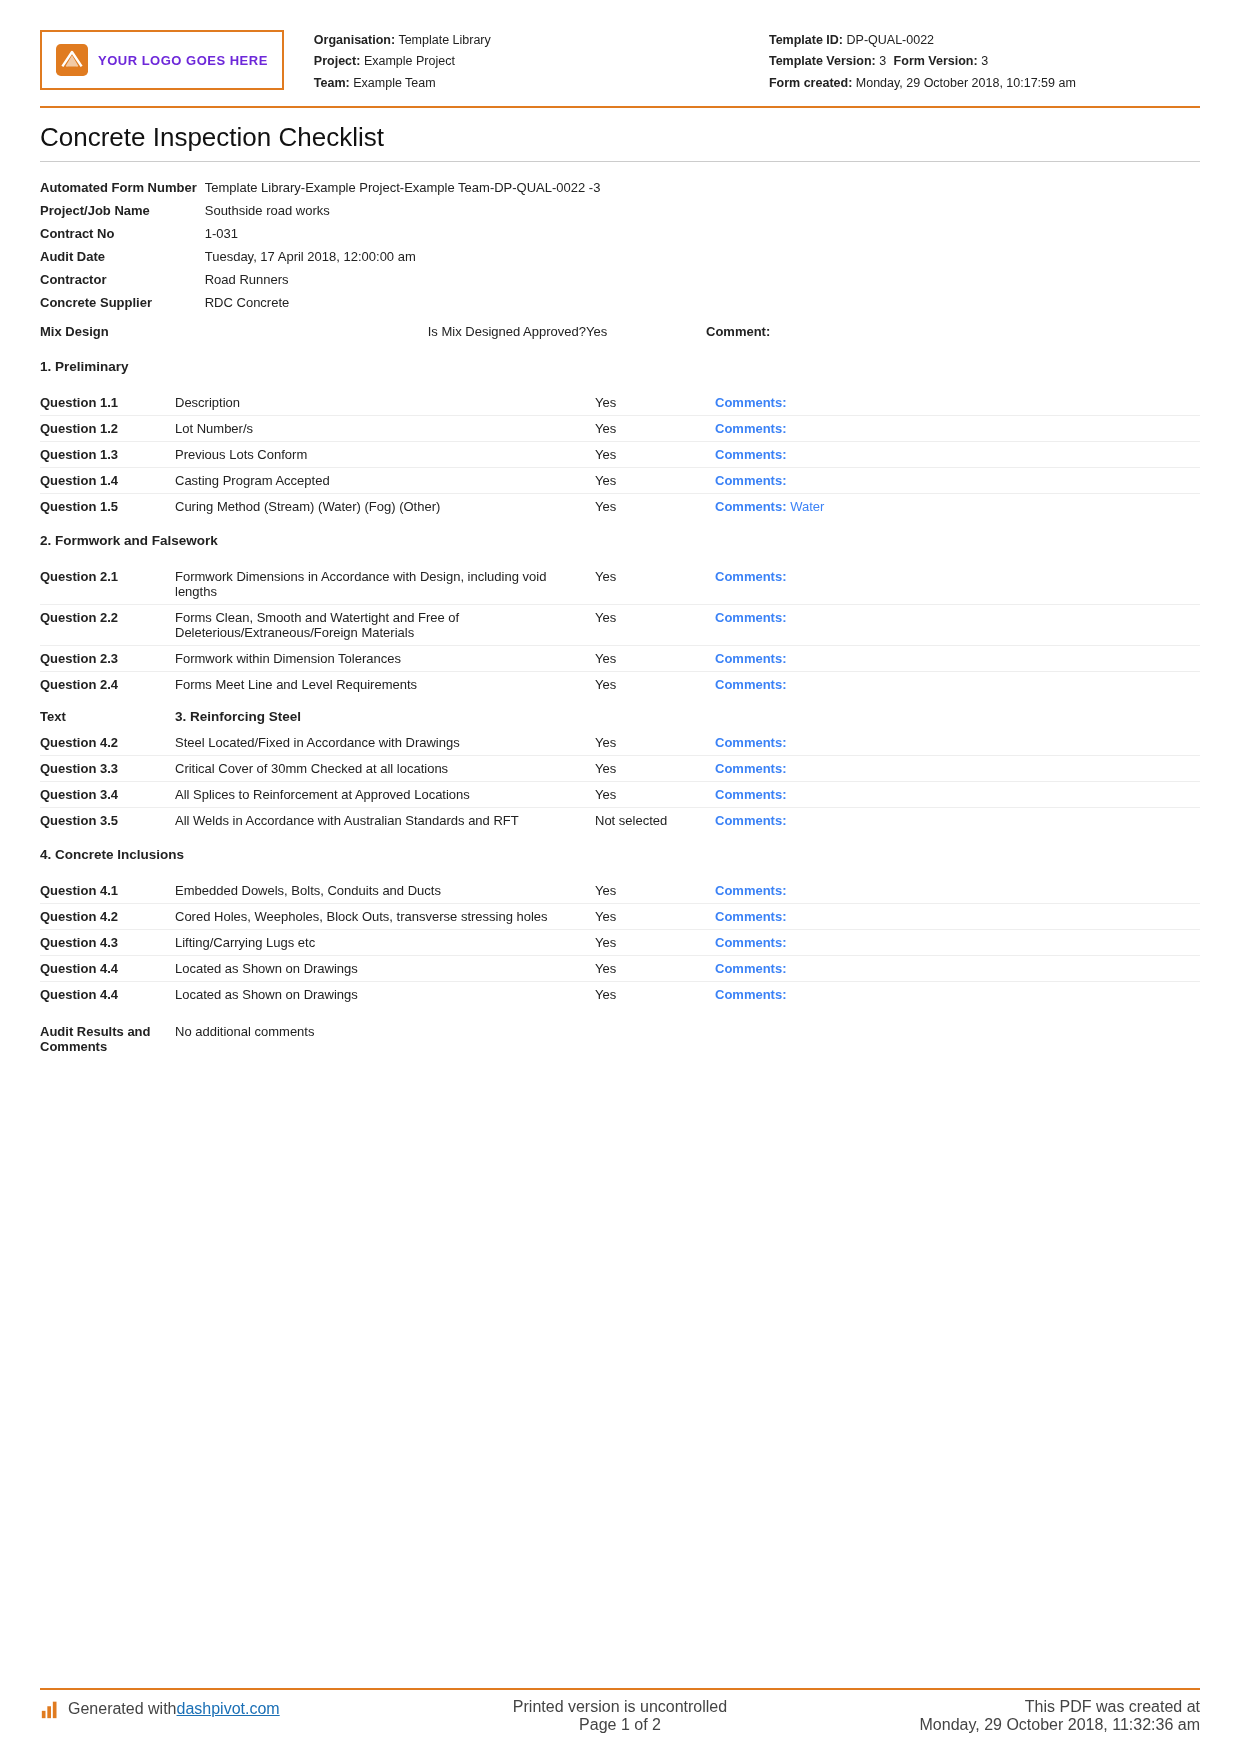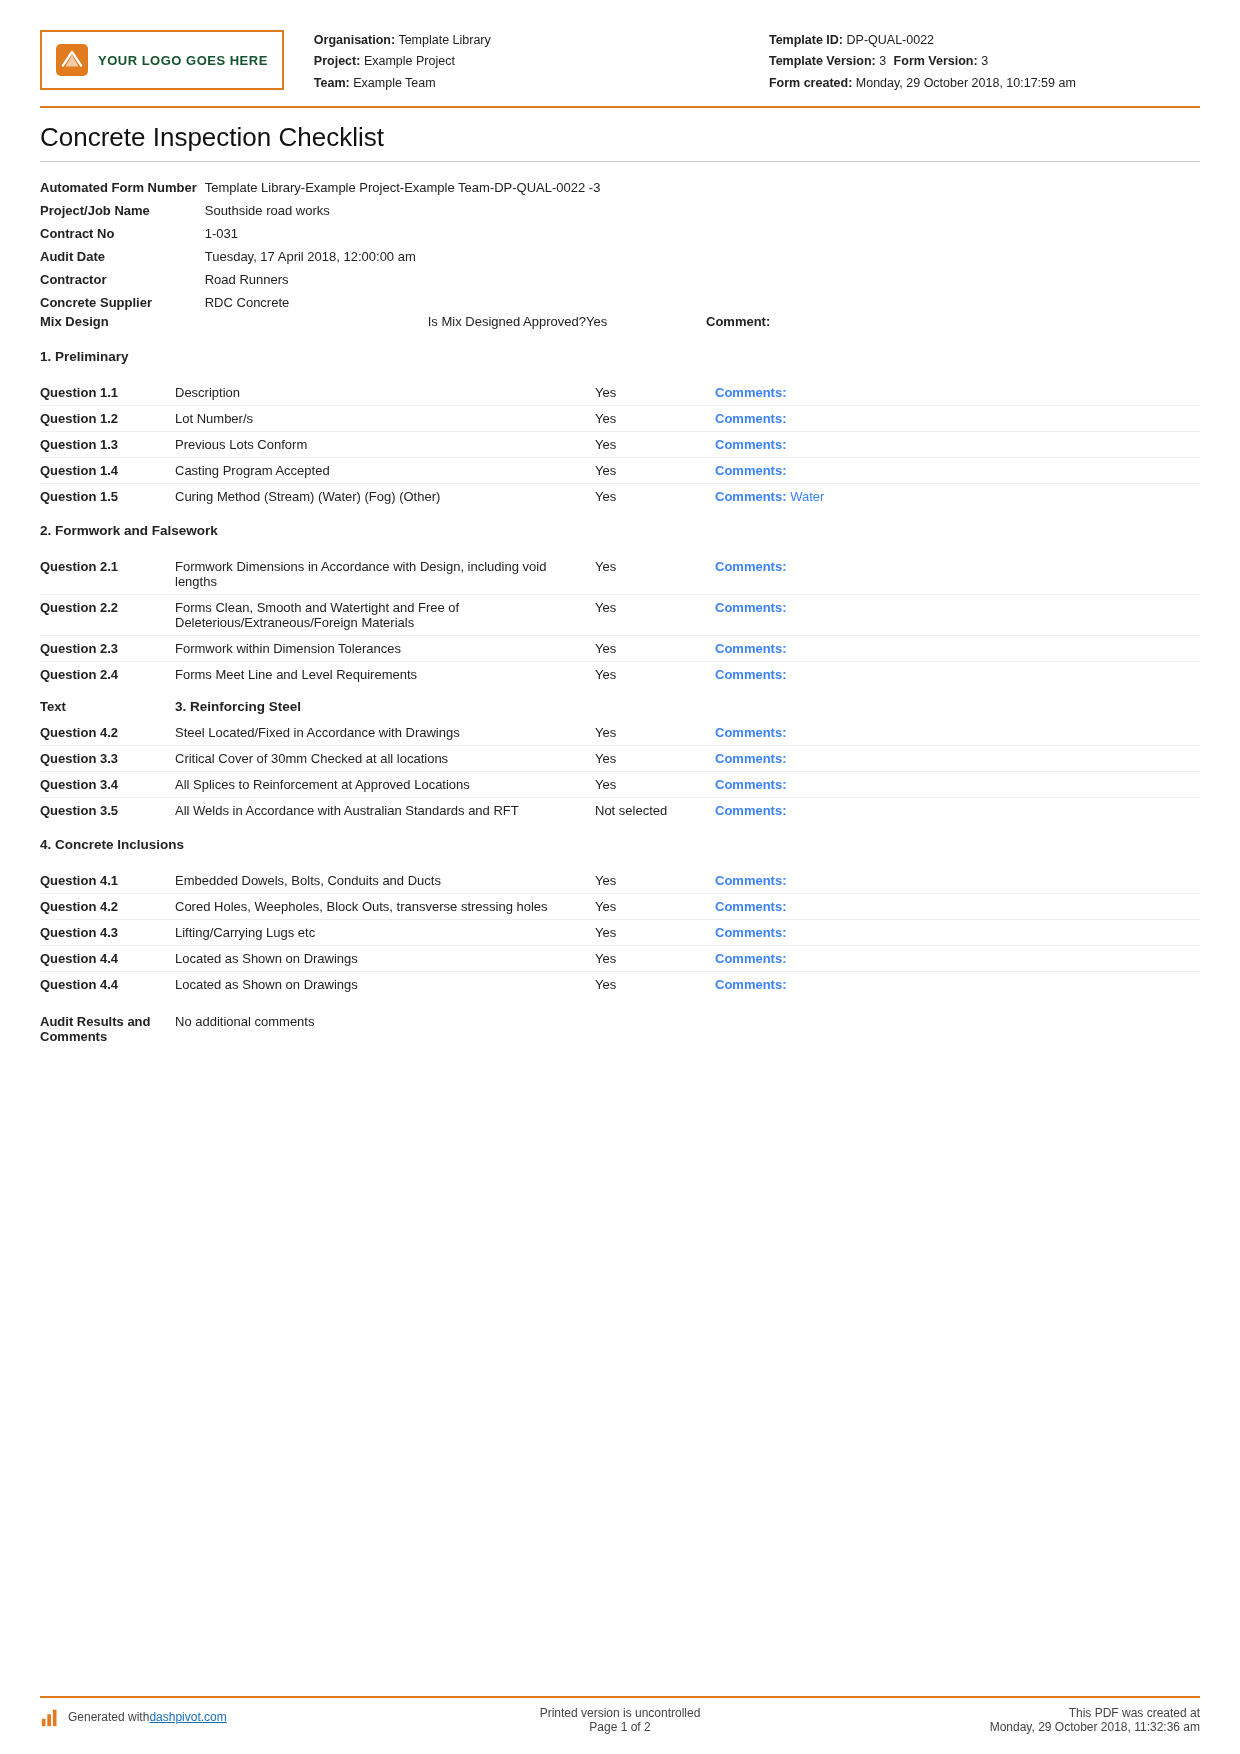--- a/index.html
+++ b/index.html
@@ -39,21 +39,21 @@
     }
     .logo-icon {
       width: 32px;
       height: 32px;
       margin-right: 10px;
       flex-shrink: 0;
     }
     .logo-text {
       font-size: 13px;
       font-weight: bold;
-      color: #14532d;
+      color: #6d28d9;
       letter-spacing: 0.5px;
     }
     .header-meta {
       flex: 1;
       display: flex;
       flex-direction: row;
       gap: 0;
     }
     .header-meta-left {
       flex: 1;
@@ -75,20 +75,21 @@
       font-weight: normal;
       margin-bottom: 14px;
       color: #111;
       border-bottom: 1px solid #ccc;
       padding-bottom: 8px;
     }
     
     .info-table {
       width: 100%;
       border-collapse: collapse;
+      margin-bottom: 10px;
     }
     .info-table td {
       padding: 4px 8px 4px 0;
       vertical-align: top;
       font-size: 13px;
     }
     .info-table td.info-label {
       font-weight: bold;
       width: 160px;
       white-space: nowrap;
@@ -159,21 +160,21 @@
       font-weight: bold;
     }
     
     .footer {
       margin-top: auto;
       border-top: 2px solid #e07b20;
       padding-top: 8px;
       display: flex;
       flex-direction: row;
       align-items: flex-start;
-      font-size: 12px;
+      font-size: 16px;
       color: #444;
     }
     .footer-left {
       flex: 1;
       display: flex;
       align-items: center;
     }
     .footer-center {
       flex: 1;
       text-align: center;

